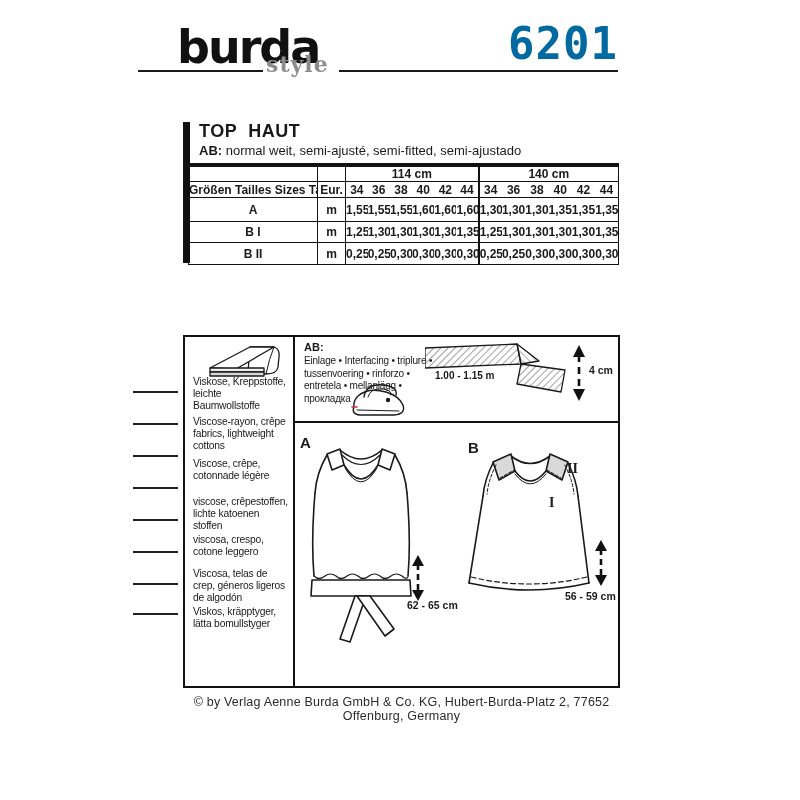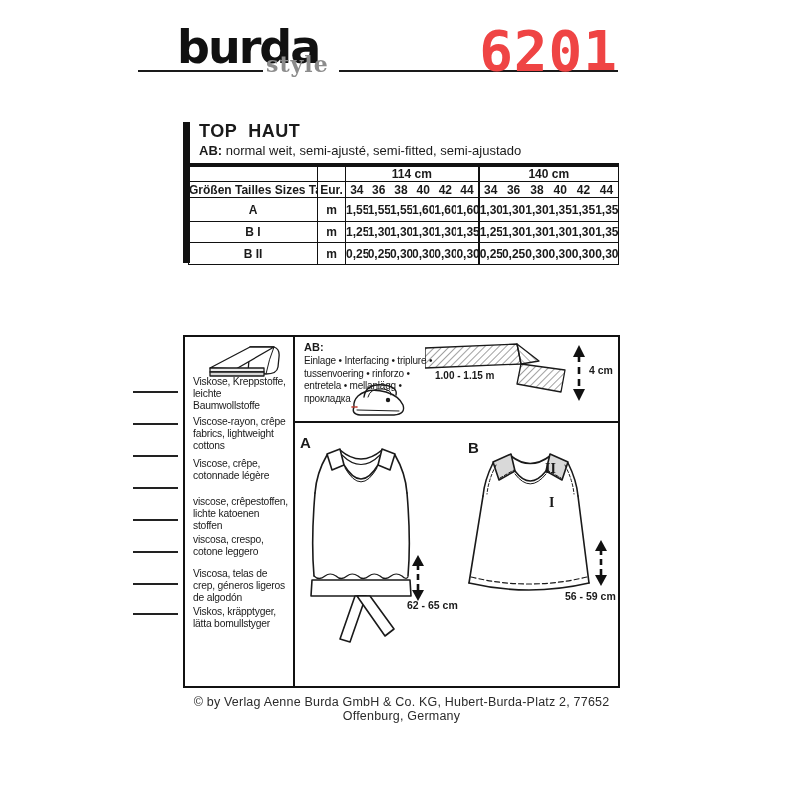--- a/index.html
+++ b/index.html
@@ -9,21 +9,21 @@
     font-family:"Liberation Sans", sans-serif; color:#1a1a1a; overflow:hidden;
   }
   .abs { position:absolute; }
 
   
   .brand { left:177px; top:20px; font-family:"DejaVu Sans",sans-serif; font-size:46px; font-weight:bold; letter-spacing:-2px; color:#111; }
   .brand-sub { left:266px; top:51px; font-family:"DejaVu Serif",serif; font-size:22px; font-weight:bold; color:#8c8c8c; letter-spacing:1px; }
   .rule { height:2px; background:#1a1a1a; top:70px; }
   .rule-left { left:138px; width:125px; }
   .rule-right { left:339px; width:279px; }
-  .pattern-number { left:458px; top:18px; width:160px; text-align:right; font-family:"DejaVu Sans Mono",monospace; font-size:56px; font-weight:bold; letter-spacing:1px; color:#ef4444; }
+  .pattern-number { left:458px; top:18px; width:160px; text-align:right; font-family:"DejaVu Sans Mono",monospace; font-size:44px; font-weight:bold; letter-spacing:1px; color:#0369a1; }
 
   
   .title-bar { left:183px; top:122px; width:7px; height:141px; background:#111; }
   .doc-title { left:199px; top:121px; font-size:18px; font-weight:bold; letter-spacing:0.5px; word-spacing:6px; }
   .doc-sub { left:199px; top:143px; font-size:13px; }
   .doc-sub b { font-weight:bold; }
 
   
   table.size-table { position:absolute; left:188px; top:163px; width:430px; border-collapse:collapse; table-layout:fixed;
     border:1.5px solid #111; border-top:4px solid #111; }
@@ -267,21 +267,21 @@
         <path d="M18,47 L4,134" fill="none"></path>
         <path d="M113,47 L124,134" fill="none"></path>
         <path d="M4,134 Q64,148 124,134" fill="none"></path>
         <path d="M6,128 Q64,142 122,128" fill="none" stroke-width="1.2" stroke-dasharray="5,3"></path>
         <path d="M31,16 C26,26 23,35 22,45" fill="none" stroke-width="1" stroke-dasharray="3,2"></path>
         <path d="M100,16 C105,26 108,35 109,45" fill="none" stroke-width="1" stroke-dasharray="3,2"></path>
         <path d="M35,29 L49,21" fill="none" stroke-width="1" stroke-dasharray="3,2"></path>
         <path d="M82,21 L96,29" fill="none" stroke-width="1" stroke-dasharray="3,2"></path>
       </g>
     </svg>
-    <div class="abs roman" style="left:360px;top:124px">II</div>
+    <div class="abs roman" style="left:382px;top:124px">II</div>
     <div class="abs roman" style="left:364px;top:158px">I</div>
     <svg class="abs" style="left:409px;top:203px" width="14" height="46" viewBox="0 0 14 46">
       <path d="M7,0 L13,11 L1,11 Z" fill="#111"></path>
       <path d="M7,46 L13,35 L1,35 Z" fill="#111"></path>
       <line x1="7" y1="9" x2="7" y2="37" stroke="#111" stroke-width="2.6" stroke-dasharray="6,4"></line>
     </svg>
     <div class="abs measure" style="left:380px;top:253px">56 - 59 cm</div>
 
   </div>
 

